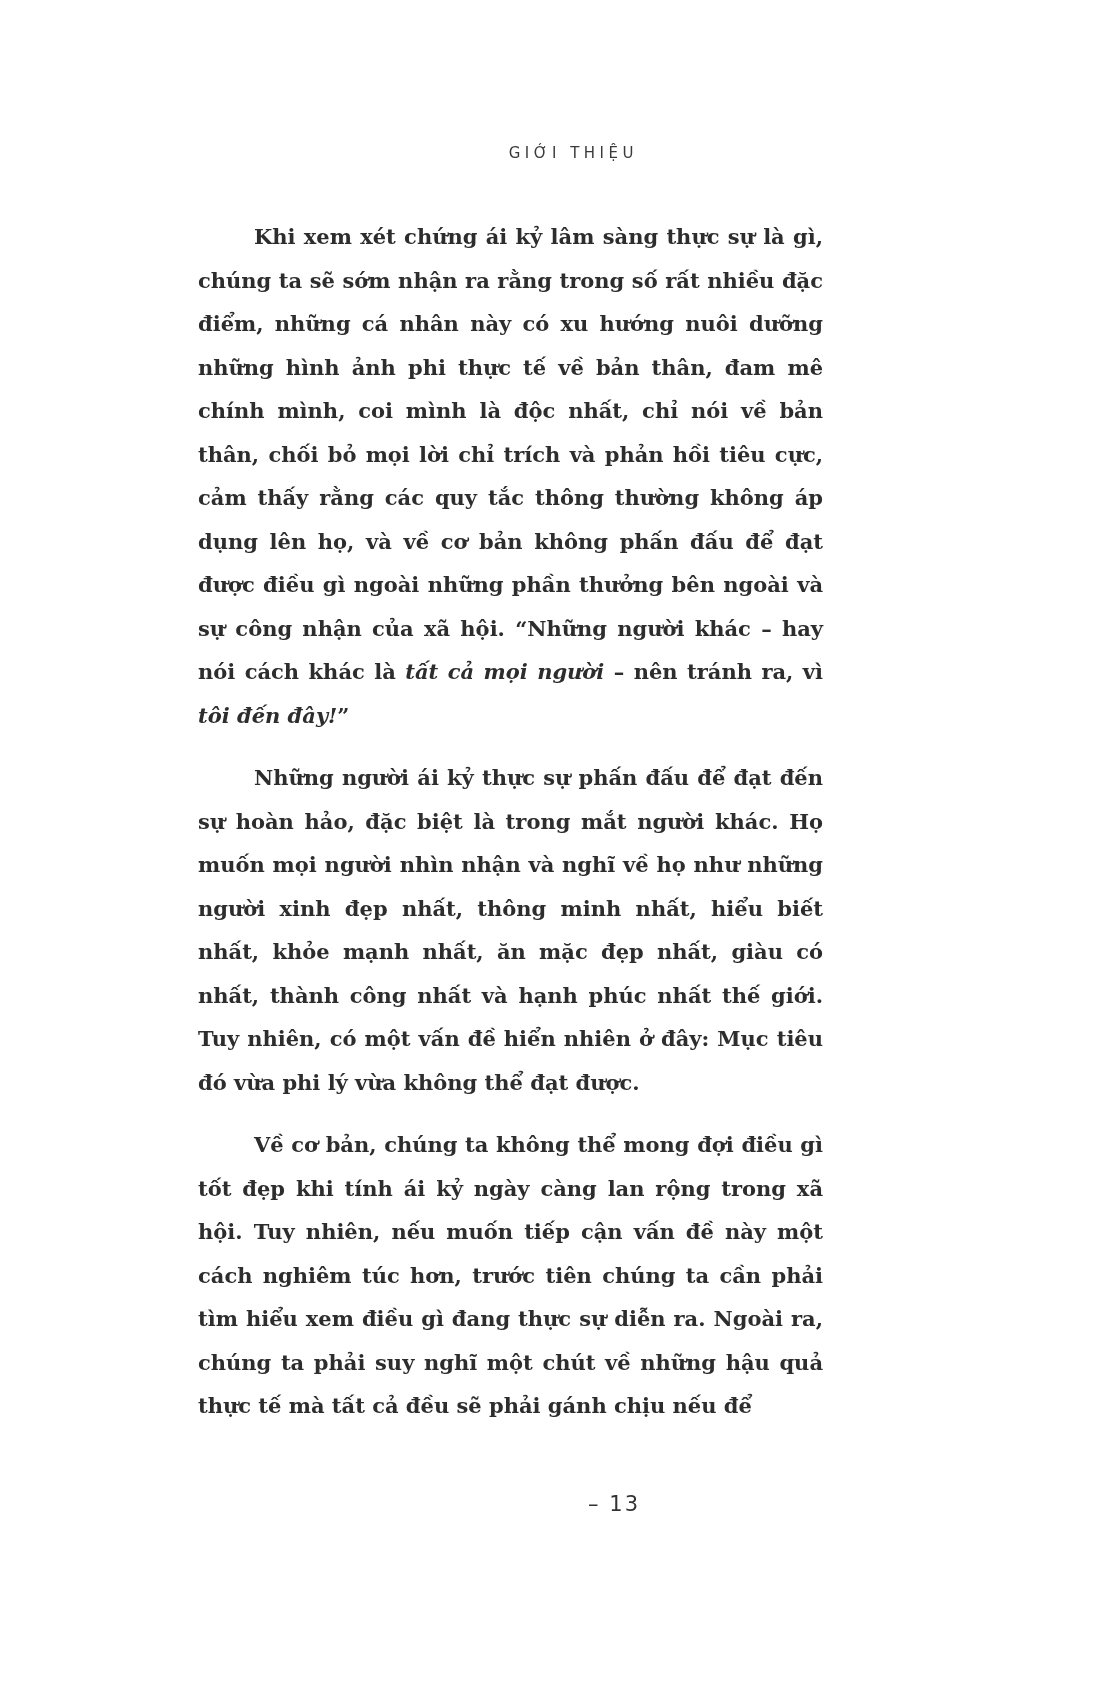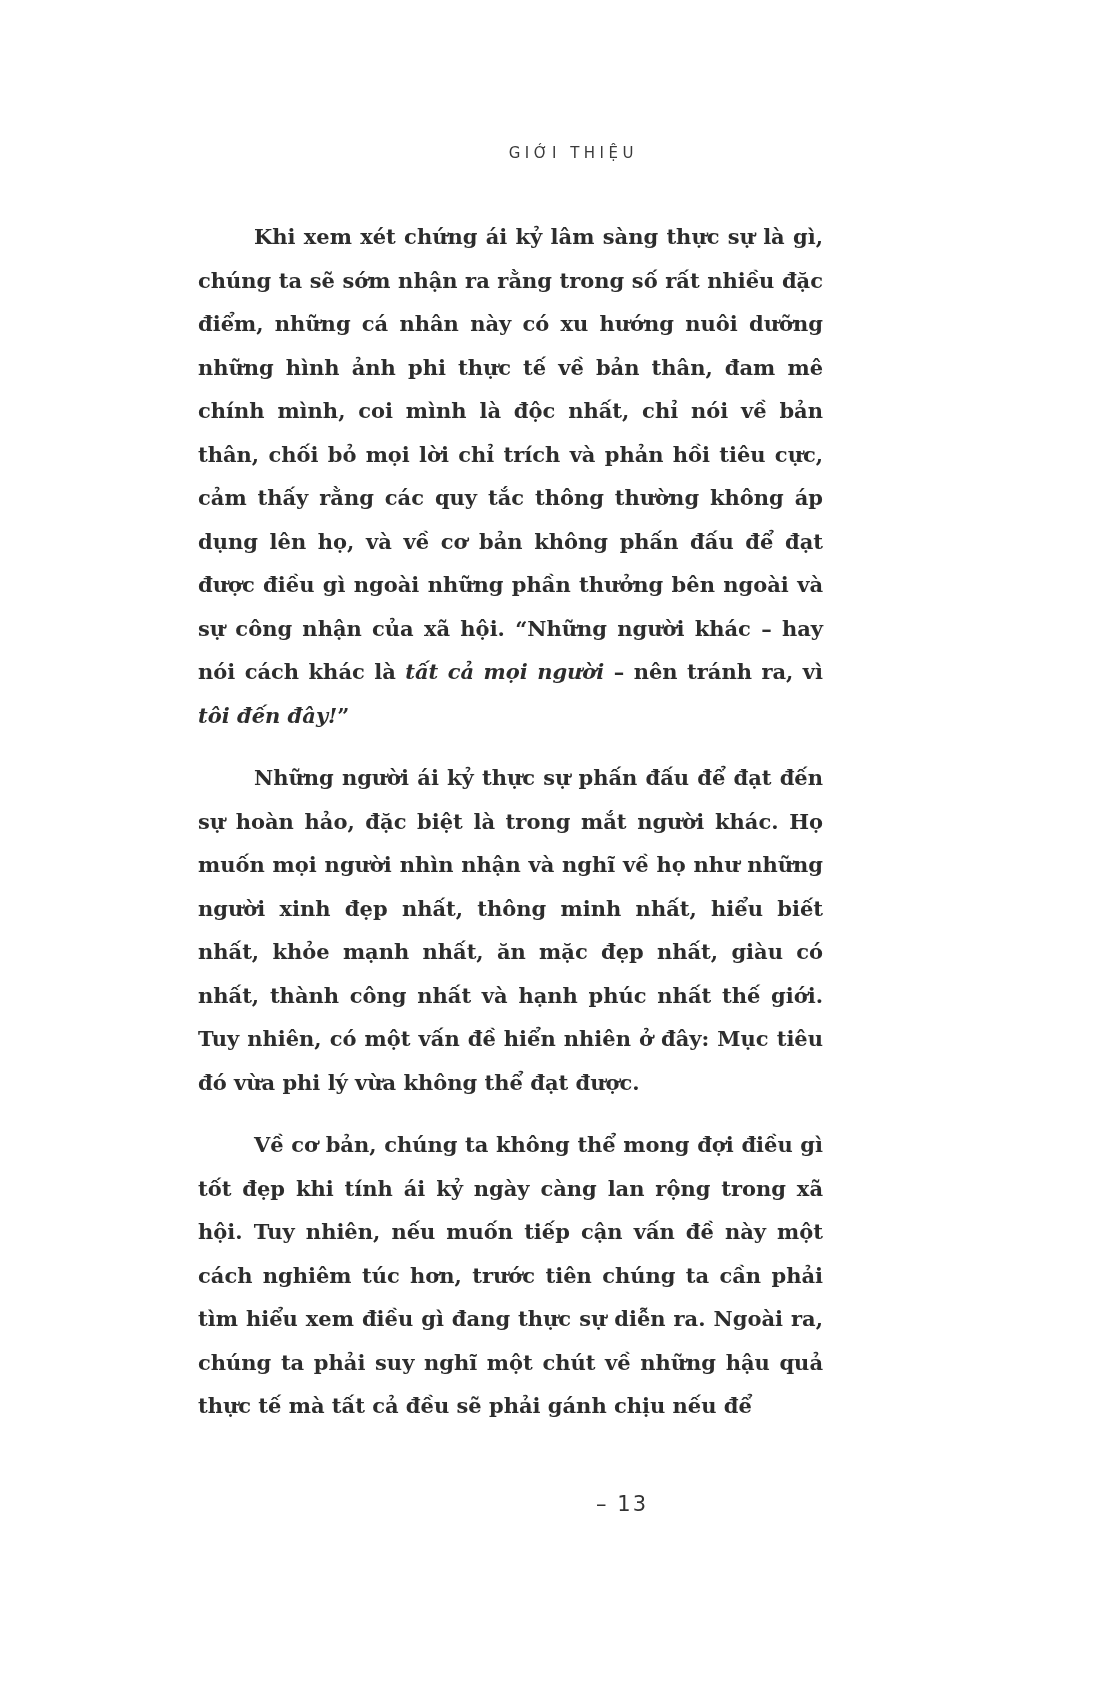--- a/index.html
+++ b/index.html
@@ -42,21 +42,21 @@
   }
   .text-block p:last-child {
     margin-bottom: 0;
   }
   .em {
     font-style: italic;
   }
   .page-number {
     position: absolute;
     top: 1492px;
-    right: 272px;
+    right: 280px;
     font-family: "DejaVu Sans", "Liberation Sans", sans-serif;
     font-size: 21px;
     letter-spacing: 2px;
     color: #333333;
   }
 </style>
 </head>
 <body>
 
 <div class="page">

